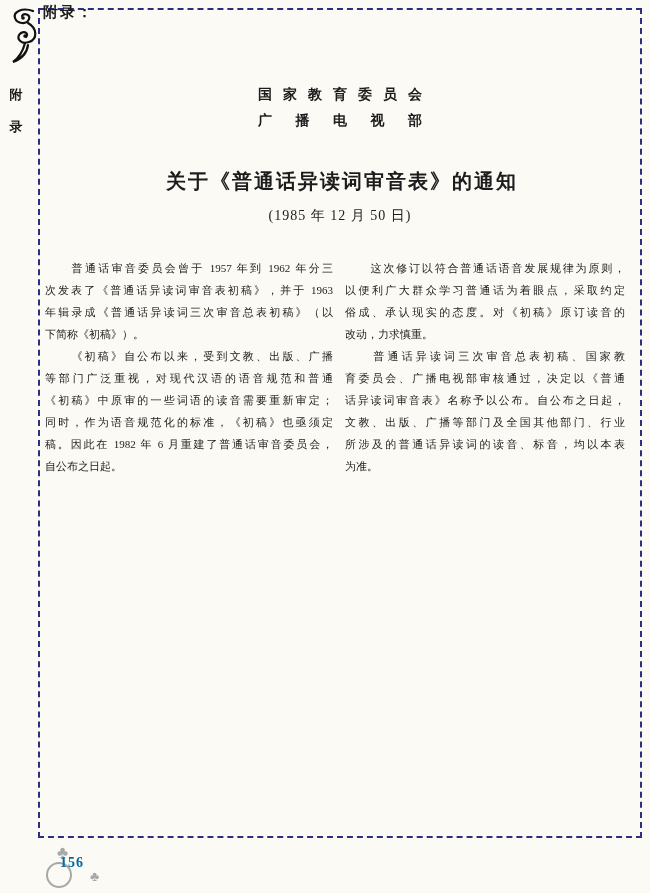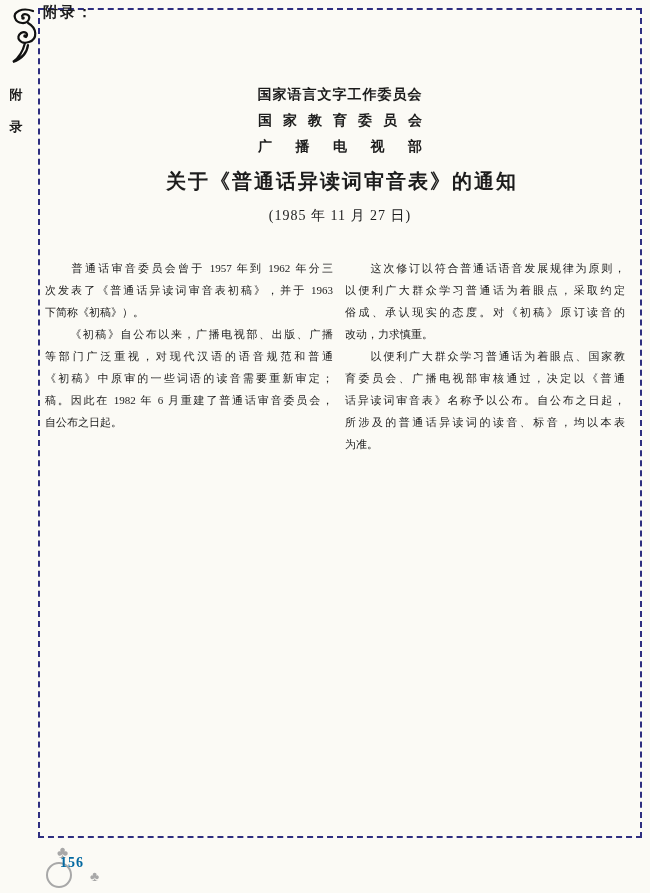--- a/index.html
+++ b/index.html
@@ -83,47 +83,49 @@
 <div class="side-label">
   <span class="ch">附</span>
   <span class="ch">录</span>
 </div>
 
 <div class="border-box">
 
   <div class="appendix-label">附录：</div>
 
   <div class="header-block">
-    <div class="org-line">国家语言文字工作委员会</div>
     <div class="org-line"><span class="org-justify">国家教育委员会</span></div>
     <div class="org-line"><span class="org-justify">广播电视部</span></div>
   </div>
 
   <div class="doc-title">关于《普通话异读词审音表》的通知</div>
-  <div class="doc-date">(1985 年 11 月 27 日)</div>
+  <div class="doc-date">(1985 年 12 月 50 日)</div>
 
   <div class="columns">
     <div class="col col-left">
       <div class="tline">　　普通话审音委员会曾于 1957 年到 1962 年分三</div>
       <div class="tline">次发表了《普通话异读词审音表初稿》，并于 1963</div>
+      <div class="tline">年辑录成《普通话异读词三次审音总表初稿》（以</div>
       <div class="tline para-end">下简称《初稿》）。</div>
-      <div class="tline">　　《初稿》自公布以来，广播电视部、出版、广播</div>
+      <div class="tline">　　《初稿》自公布以来，受到文教、出版、广播</div>
       <div class="tline">等部门广泛重视，对现代汉语的语音规范和普通</div>
       <div class="tline">《初稿》中原审的一些词语的读音需要重新审定；</div>
+      <div class="tline">同时，作为语音规范化的标准，《初稿》也亟须定</div>
       <div class="tline">稿。因此在 1982 年 6 月重建了普通话审音委员会，</div>
       <div class="tline para-end">自公布之日起。</div>
     </div>
     <div class="col col-right">
       <div class="tline">　　这次修订以符合普通话语音发展规律为原则，</div>
       <div class="tline">以便利广大群众学习普通话为着眼点，采取约定</div>
       <div class="tline">俗成、承认现实的态度。对《初稿》原订读音的</div>
       <div class="tline para-end">改动，力求慎重。</div>
-      <div class="tline">　　以便利广大群众学习普通话为着眼点、国家教</div>
+      <div class="tline">　　普通话异读词三次审音总表初稿、国家教</div>
       <div class="tline">育委员会、广播电视部审核通过，决定以《普通</div>
       <div class="tline">话异读词审音表》名称予以公布。自公布之日起，</div>
+      <div class="tline">文教、出版、广播等部门及全国其他部门、行业</div>
       <div class="tline">所涉及的普通话异读词的读音、标音，均以本表</div>
       <div class="tline para-end">为准。</div>
     </div>
   </div>
 </div>
 
 <div class="footer">
   <span class="club club-top">♣</span>
   <div class="orn-circle"></div>
   <span class="club club-bottom">♣</span>

